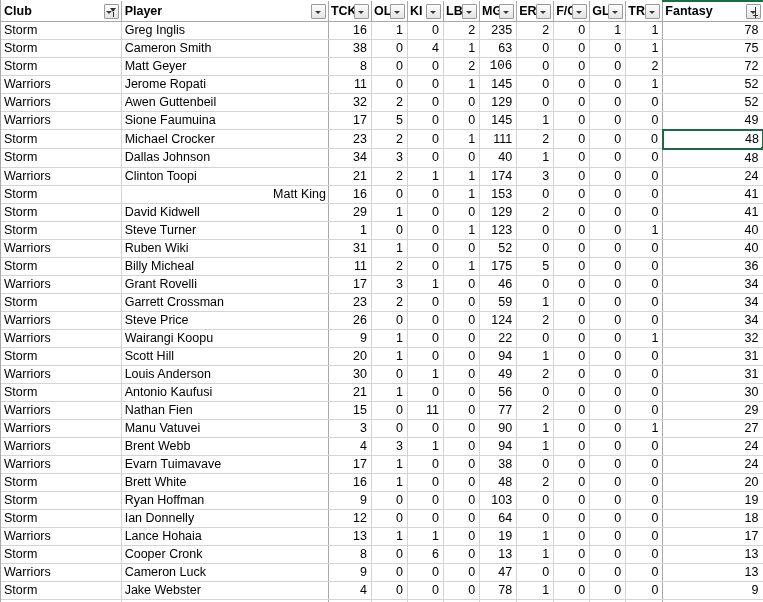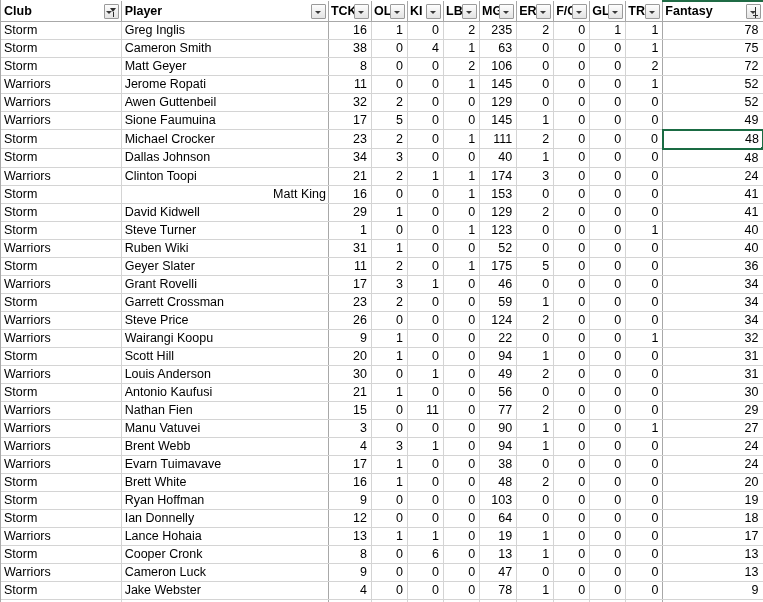--- a/index.html
+++ b/index.html
@@ -320,21 +320,21 @@
           <td class="cell num rule-strong" style="width: 37px;">1</td>
           <td class="cell num" style="width: 100px;">75</td>
         </tr>
         <tr class="data-row">
           <td class="cell text" style="width: 120px;">Storm</td>
           <td class="cell text rule-strong" style="width: 207px;">Matt Geyer</td>
           <td class="cell num" style="width: 43px;">8</td>
           <td class="cell num" style="width: 36px;">0</td>
           <td class="cell num" style="width: 36px;">0</td>
           <td class="cell num" style="width: 36px;">2</td>
-          <td class="cell num" style="width: 37px;">106</td>
+          <td class="cell num" style="width: 37px; font-family: Liberation Mono, monospace;">106</td>
           <td class="cell num" style="width: 37px;">0</td>
           <td class="cell num" style="width: 36px;">0</td>
           <td class="cell num" style="width: 36px;">0</td>
           <td class="cell num rule-strong" style="width: 37px;">2</td>
           <td class="cell num" style="width: 100px;">72</td>
         </tr>
         <tr class="data-row">
           <td class="cell text" style="width: 120px;">Warriors</td>
           <td class="cell text rule-strong" style="width: 207px;">Jerome Ropati</td>
           <td class="cell num" style="width: 43px;">11</td>
@@ -469,21 +469,21 @@
           <td class="cell num" style="width: 36px;">0</td>
           <td class="cell num" style="width: 37px;">52</td>
           <td class="cell num" style="width: 37px;">0</td>
           <td class="cell num" style="width: 36px;">0</td>
           <td class="cell num" style="width: 36px;">0</td>
           <td class="cell num rule-strong" style="width: 37px;">0</td>
           <td class="cell num" style="width: 100px;">40</td>
         </tr>
         <tr class="data-row">
           <td class="cell text" style="width: 120px;">Storm</td>
-          <td class="cell text rule-strong" style="width: 207px;">Geyer Slater</td>
+          <td class="cell text rule-strong" style="width: 207px;">Billy Micheal</td>
           <td class="cell num" style="width: 43px;">11</td>
           <td class="cell num" style="width: 36px;">2</td>
           <td class="cell num" style="width: 36px;">0</td>
           <td class="cell num" style="width: 36px;">1</td>
           <td class="cell num" style="width: 37px;">175</td>
           <td class="cell num" style="width: 37px;">5</td>
           <td class="cell num" style="width: 36px;">0</td>
           <td class="cell num" style="width: 36px;">0</td>
           <td class="cell num rule-strong" style="width: 37px;">0</td>
           <td class="cell num" style="width: 100px;">36</td>

